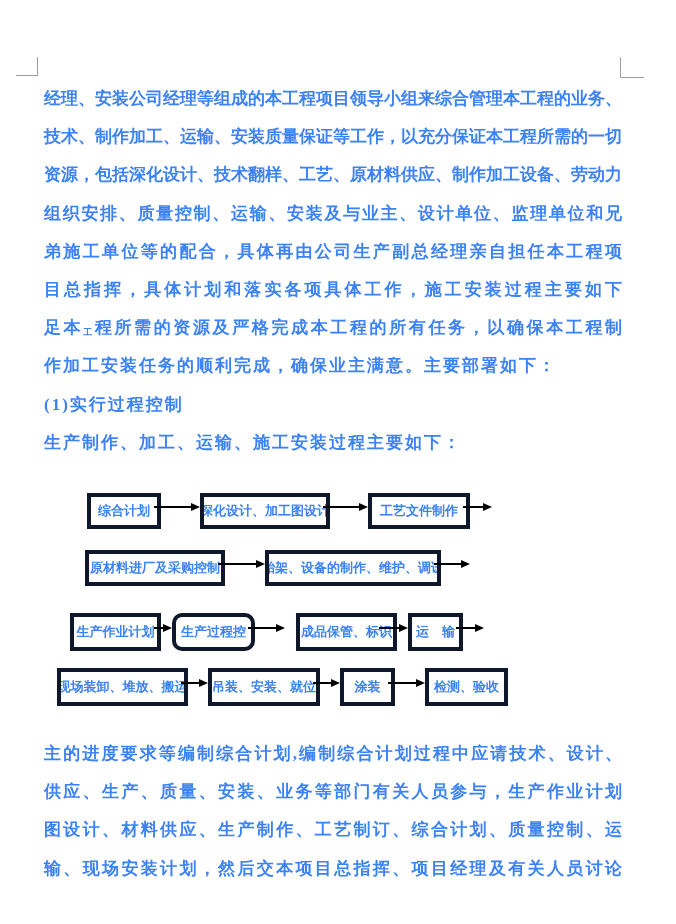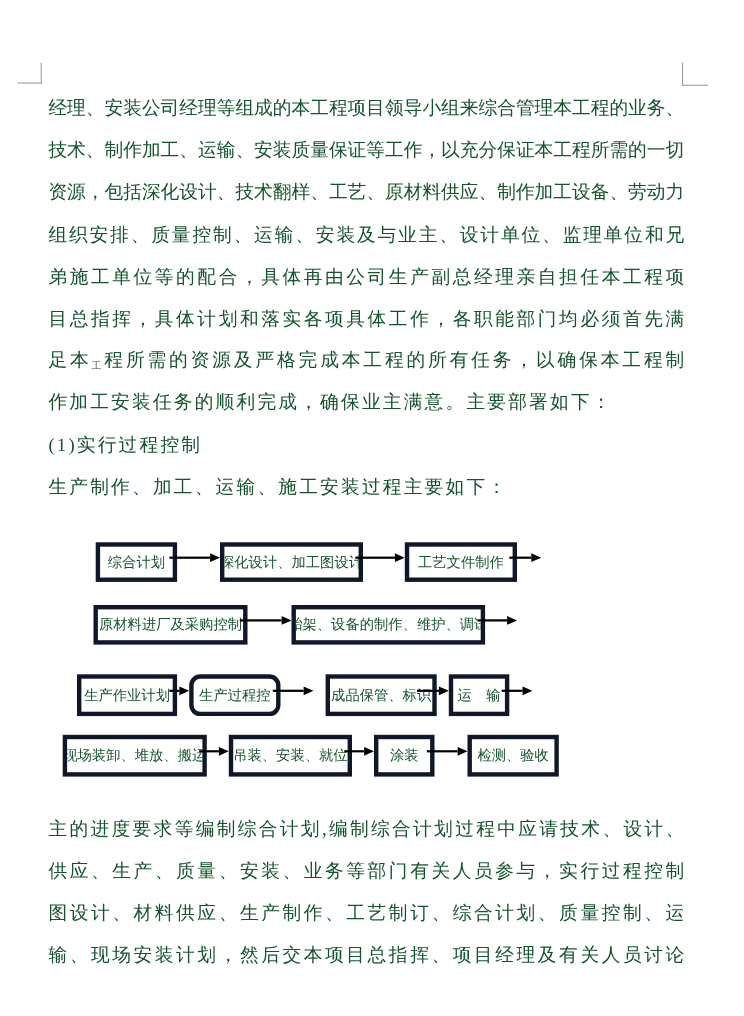--- a/index.html
+++ b/index.html
@@ -7,21 +7,22 @@
     padding: 0;
     background: #ffffff;
   }
   .page {
     position: relative;
     width: 676px;
     height: 924px;
     background: #ffffff;
     overflow: hidden;
     font-family: "Liberation Serif", "DejaVu Serif", serif;
-    color: #14532d;
+    color: #3b82f6;
+    font-weight: bold;
   }
 
   
   .crop-left {
     position: absolute;
     left: 16px; top: 57px;
     width: 21px; height: 18px;
     border-right: 1px solid #9e9e9e;
     border-bottom: 1px solid #9e9e9e;
   }
@@ -98,21 +99,21 @@
 
   <div class="crop-left"></div>
   <div class="crop-right"></div>
 
   <div class="text-block text-a">
     <div class="line fill">经理、安装公司经理等组成的本工程项目领导小组来综合管理本工程的业务、</div>
     <div class="line fill">技术、制作加工、运输、安装质量保证等工作，以充分保证本工程所需的一切</div>
     <div class="line fill">资源，包括深化设计、技术翻样、工艺、原材料供应、制作加工设备、劳动力</div>
     <div class="line fill">组织安排、质量控制、运输、安装及与业主、设计单位、监理单位和兄</div>
     <div class="line fill">弟施工单位等的配合，具体再由公司生产副总经理亲自担任本工程项</div>
-    <div class="line fill">目总指挥，具体计划和落实各项具体工作，各职能部门均必须首先满</div>
+    <div class="line fill">目总指挥，具体计划和落实各项具体工作，施工安装过程主要如下</div>
     <div class="line fill"><span>足本</span><span class="sub">工</span><span>程所需的资源及严格完成本工程的所有任务，以确保本工程制</span></div>
     <div class="line ls">作加工安装任务的顺利完成，确保业主满意。主要部署如下：</div>
     <div class="line ls">(1)实行过程控制</div>
     <div class="line ls">生产制作、加工、运输、施工安装过程主要如下：</div>
   </div>
 
   <div class="flow-box" style="left:87px;top:493px;width:66px;height:28px;">综合计划</div>
   <div class="flow-arrow" style="left:154px;top:503px;width:46px;">
       <i class="shaft"></i>
       <i class="head"></i>
@@ -172,18 +173,18 @@
     </div>
   <div class="flow-box" style="left:340px;top:668px;width:47px;height:30px;">涂装</div>
   <div class="flow-arrow" style="left:388px;top:679px;width:37px;">
       <i class="shaft"></i>
       <i class="head"></i>
     </div>
   <div class="flow-box" style="left:425px;top:668px;width:75px;height:30px;">检测、验收</div>
 
   <div class="text-block text-b">
     <div class="line fill">主的进度要求等编制综合计划,编制综合计划过程中应请技术、设计、</div>
-    <div class="line fill">供应、生产、质量、安装、业务等部门有关人员参与，实行过程控制</div>
+    <div class="line fill">供应、生产、质量、安装、业务等部门有关人员参与，生产作业计划</div>
     <div class="line fill">图设计、材料供应、生产制作、工艺制订、综合计划、质量控制、运</div>
     <div class="line fill">输、现场安装计划，然后交本项目总指挥、项目经理及有关人员讨论</div>
   </div>
 
 </div>
 
 </body></html>

